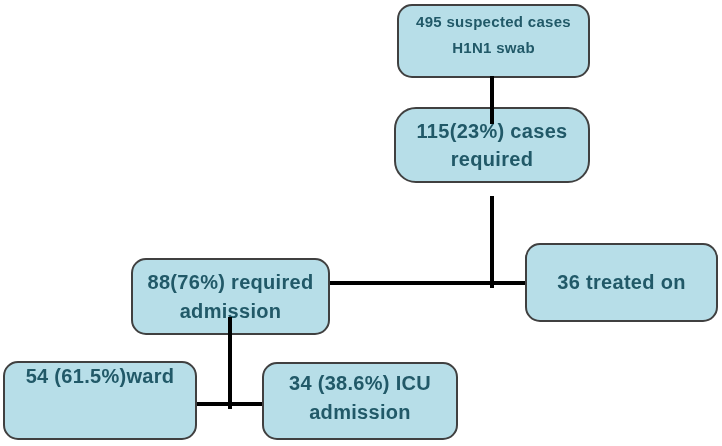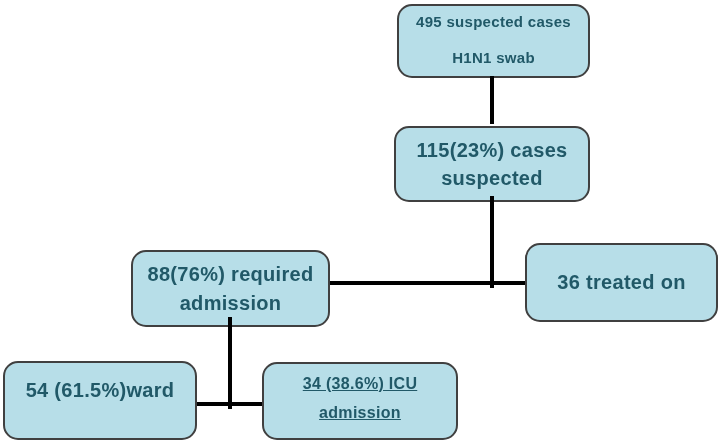--- a/index.html
+++ b/index.html
@@ -29,46 +29,46 @@
     align-items: center;
     justify-content: center;
     letter-spacing: 0.3px;
   }
   .conn {
     position: absolute;
     background: var(--connector-color, #000000);
   }
   
   .n1 { left: 397px; top: 4px;   width: 193px; height: 74px; font-size: 15px; line-height: 21px; justify-content: flex-start; padding-top: 5px; }
-  .n1 .gap { margin-top: 15px; }
-  .n2 { left: 394px; top: 126px; width: 196px; height: 76px; font-size: 20px; line-height: 28px; }
-  .n3 { left: 131px; top: 250px; width: 199px; height: 77px; font-size: 20px; line-height: 29px; }
+  .n1 .gap { margin-top: 5px; }
+  .n2 { left: 394px; top: 107px; width: 196px; height: 76px; font-size: 20px; line-height: 28px; border-radius: 22px; }
+  .n3 { left: 131px; top: 258px; width: 199px; height: 77px; font-size: 20px; line-height: 29px; }
   .n4 { left: 525px; top: 243px; width: 193px; height: 79px; font-size: 20px; line-height: 29px; }
-  .n5 { left: 3px;   top: 361px; width: 194px; height: 79px; font-size: 20px; line-height: 26px; justify-content: flex-start; padding-top: 14px; }
-  .n6 { left: 262px; top: 362px; width: 196px; height: 78px; font-size: 16px; line-height: 29px; padding-bottom: 6px; text-decoration: underline; }
+  .n5 { left: 3px;   top: 361px; width: 194px; height: 79px; font-size: 20px; line-height: 26px; justify-content: flex-start; }
+  .n6 { left: 262px; top: 362px; width: 196px; height: 78px; font-size: 20px; line-height: 29px; padding-bottom: 6px; }
   
   .c1 { left: 490px; top: 76px;  width: 4px;   height: 48px; }
   .c2 { left: 490px; top: 196px; width: 4px;   height: 92px; }
   .c3 { left: 330px; top: 281px; width: 195px; height: 4px; }
   .c4 { left: 228px; top: 317px; width: 4px;   height: 92px; }
   .c5 { left: 197px; top: 402px; width: 65px;  height: 4px; }
 </style>
 </head>
 <body>
 
 <div class="canvas">
 
   <div class="node n1">
     <div class="line">495 suspected cases</div>
     <div class="line gap">H1N1 swab</div>
   </div>
 
   <div class="node n2">
     <div class="line">115(23%) cases</div>
-    <div class="line">suspected</div>
+    <div class="line">required</div>
   </div>
 
   <div class="node n3">
     <div class="line">88(76%) required</div>
     <div class="line">admission</div>
   </div>
 
   <div class="node n4">
     <div class="line">36 treated on</div>
   </div>

